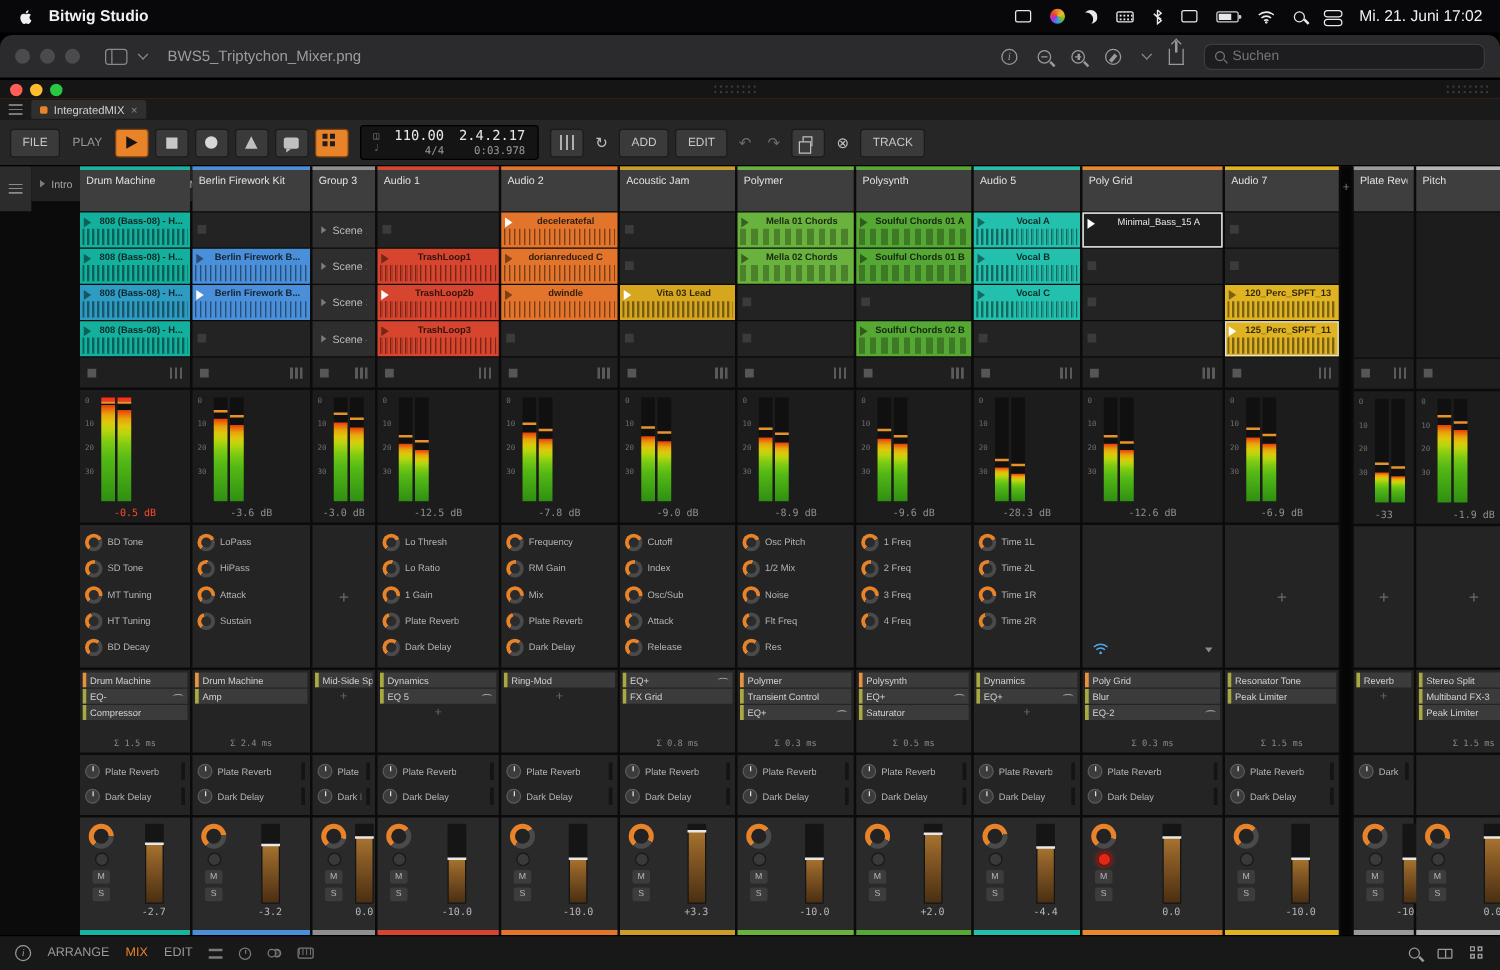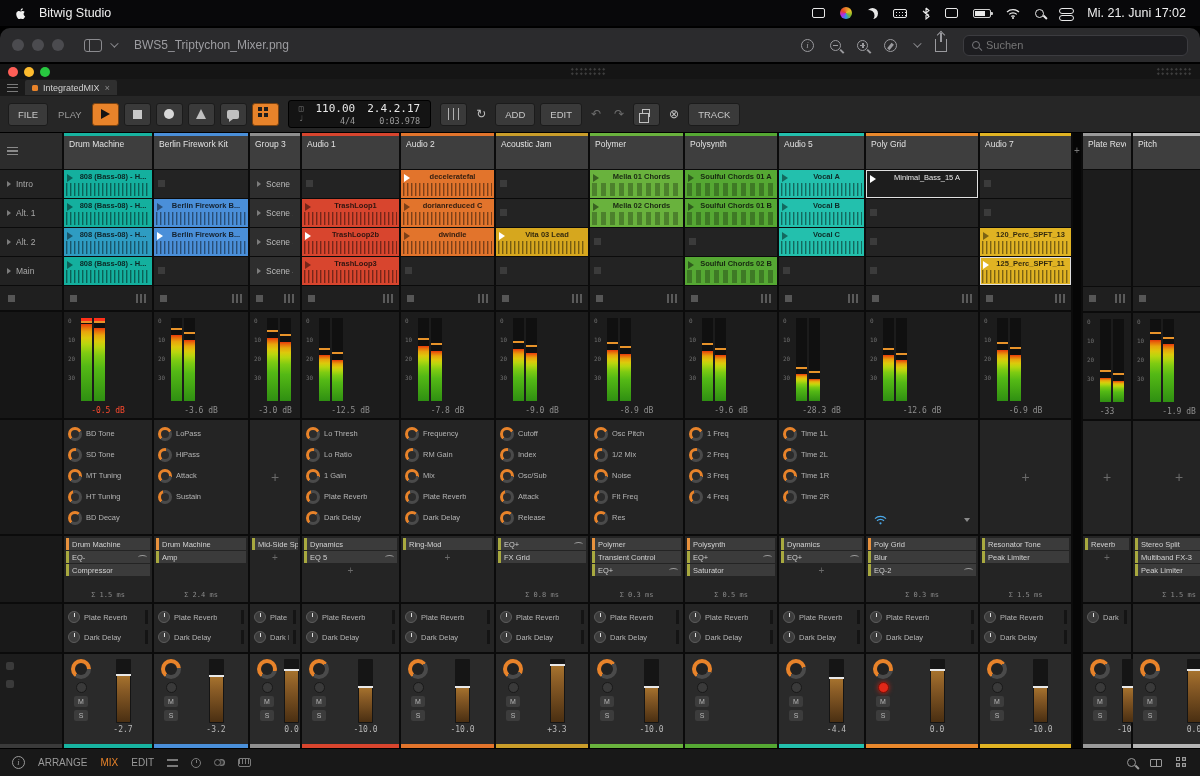--- a/index.html
+++ b/index.html
@@ -2,21 +2,21 @@
 <html><head>
 <meta charset="utf-8">
 <style>
 * { box-sizing:border-box; margin:0; padding:0; }
 html,body { width:1200px; height:776px; overflow:hidden; background:#000; font-family:"Liberation Sans",sans-serif; }
 .screen { position:relative; width:1200px; height:776px; background:#000; }
 
 
 .menubar { position:absolute; top:0; left:0; right:0; height:26px; background:#08080a; display:flex; align-items:center; gap:12px; padding:0 14px; color:#f0f0f0; }
 .mb-apple { width:13px; height:15px; fill:#f0f0f0; }
-.mb-app { font-weight:normal; font-size:12.5px; }
+.mb-app { font-weight:bold; font-size:12.5px; }
 .mb-right { margin-left:auto; display:flex; align-items:center; gap:15px; }
 .mb-clock { font-size:12.5px; }
 .mi { display:inline-block; position:relative; }
 .mi-mirror { width:13px; height:10px; border:1.3px solid #e8e8e8; border-radius:2px; }
 .mi-color { width:12px; height:12px; border-radius:50%; background:conic-gradient(#e8832a,#e8c02a,#7ab82a,#2a9ae8,#b02ae8,#e8442a,#e8832a); }
 .mi-moon { width:11px; height:11px; border-radius:50%; box-shadow:inset -3.5px 2px 0 0 #e8e8e8; }
 .mi-kbd { width:14px; height:9px; border:1.2px solid #e8e8e8; border-radius:2px; background-image:radial-gradient(#e8e8e8 0.8px, transparent 0.9px); background-size:3px 3px; background-position:1px 1px; }
 .mi-bt svg, .mi-wifi svg { display:block; }
 .mi-display { width:13px; height:10px; border:1.3px solid #e8e8e8; border-radius:2px; }
 .mi-batt { width:18px; height:9px; border:1px solid #cfcfcf; border-radius:2px; position:relative; }
@@ -82,21 +82,21 @@
 .disp-main { font-size:11px; }
 .disp-sub { font-size:8.5px; color:#9a9a9a; }
 .ic-sliders { width:12px; height:12px; background:repeating-linear-gradient(90deg,#b0b0b0 0 1.5px, transparent 1.5px 5px); }
 .tb-glyph { font-size:12px; color:#c0c0c0; background:transparent; border-color:transparent; padding:0 3px; }
 .tb-glyph.dim { color:#6e6e6e; }
 .ic-dup { width:8px; height:8px; border:1.2px solid #c0c0c0; position:relative; margin:0 2px 2px 0; }
 .ic-dup::after { content:""; position:absolute; left:-4px; top:3px; width:8px; height:8px; border:1.2px solid #c0c0c0; background:#3a3a3a; }
 
 
 .mixer { position:absolute; top:69px; left:0; right:0; bottom:28px; background:#0b0b0b; display:flex; overflow:hidden; }
-.scenecol { width:62px; flex:none; background:#0b0b0b; margin-right:2px; display:flex; flex-direction:column; }
+.scenecol { width:62px; flex:none; background:#0b0b0b; margin-right:2px; display:flex; flex-direction:row; }
 .scn-head { height:36px; margin-bottom:1px; background:#2c2c2c; display:flex; align-items:center; padding:0 7px; }
 .scn-ico { width:11px; height:8px; background:repeating-linear-gradient(0deg,#8a8a8a 0 1.2px, transparent 1.2px 3.4px); }
 .scn-row { height:28px; margin-bottom:1px; background:#222; display:flex; align-items:center; gap:5px; padding:0 7px; color:#a8a8a8; font-size:8.5px; }
 .ptri { width:0; height:0; border-left:4px solid #7c7c7c; border-top:3.5px solid transparent; border-bottom:3.5px solid transparent; flex:none; }
 .scn-stop { height:24px; margin-bottom:2px; background:#1f1f1f; display:flex; align-items:center; padding:0 8px; }
 .scn-m { height:106px; margin-bottom:2px; background:#161616; }
 .scn-k { height:114px; margin-bottom:2px; background:#191919; }
 .scn-d { height:66px; margin-bottom:2px; background:#191919; }
 .scn-s { height:48px; margin-bottom:2px; background:#191919; }
 .scn-f { height:90px; background:#1c1c1c; display:flex; flex-direction:column; gap:10px; padding:8px 6px; }
@@ -1188,20 +1188,27 @@
                 <span class="smeter"></span>
               </div>
             </div>
             <div class="fpanel">
               <div class="fleft">
                 <span class="vknob" style="--arc: 252deg;"></span>
                 <span class="arm"></span>
                 <span class="msbtn">M</span>
                 <span class="msbtn">S</span>
               </div>
+              <div class="fright">
+                <span class="ftrack">
+                  <i class="ffill" style="height: 86%;"></i>
+                  <i class="fcap" style="bottom: 86%;"></i>
+                </span>
+                <span class="fdb">+2.0</span>
+              </div>
             </div>
             <div class="tfoot"></div>
           </div>
           <div class="strip" style="width: 85px; --tc: #23c0ad;">
             <div class="thead">
               <span class="tname">Audio 5</span>
             </div>
             <div class="clips">
               <div class="clip filled" style="background: rgb(35, 192, 173);">
                 <span class="ctri"></span>

